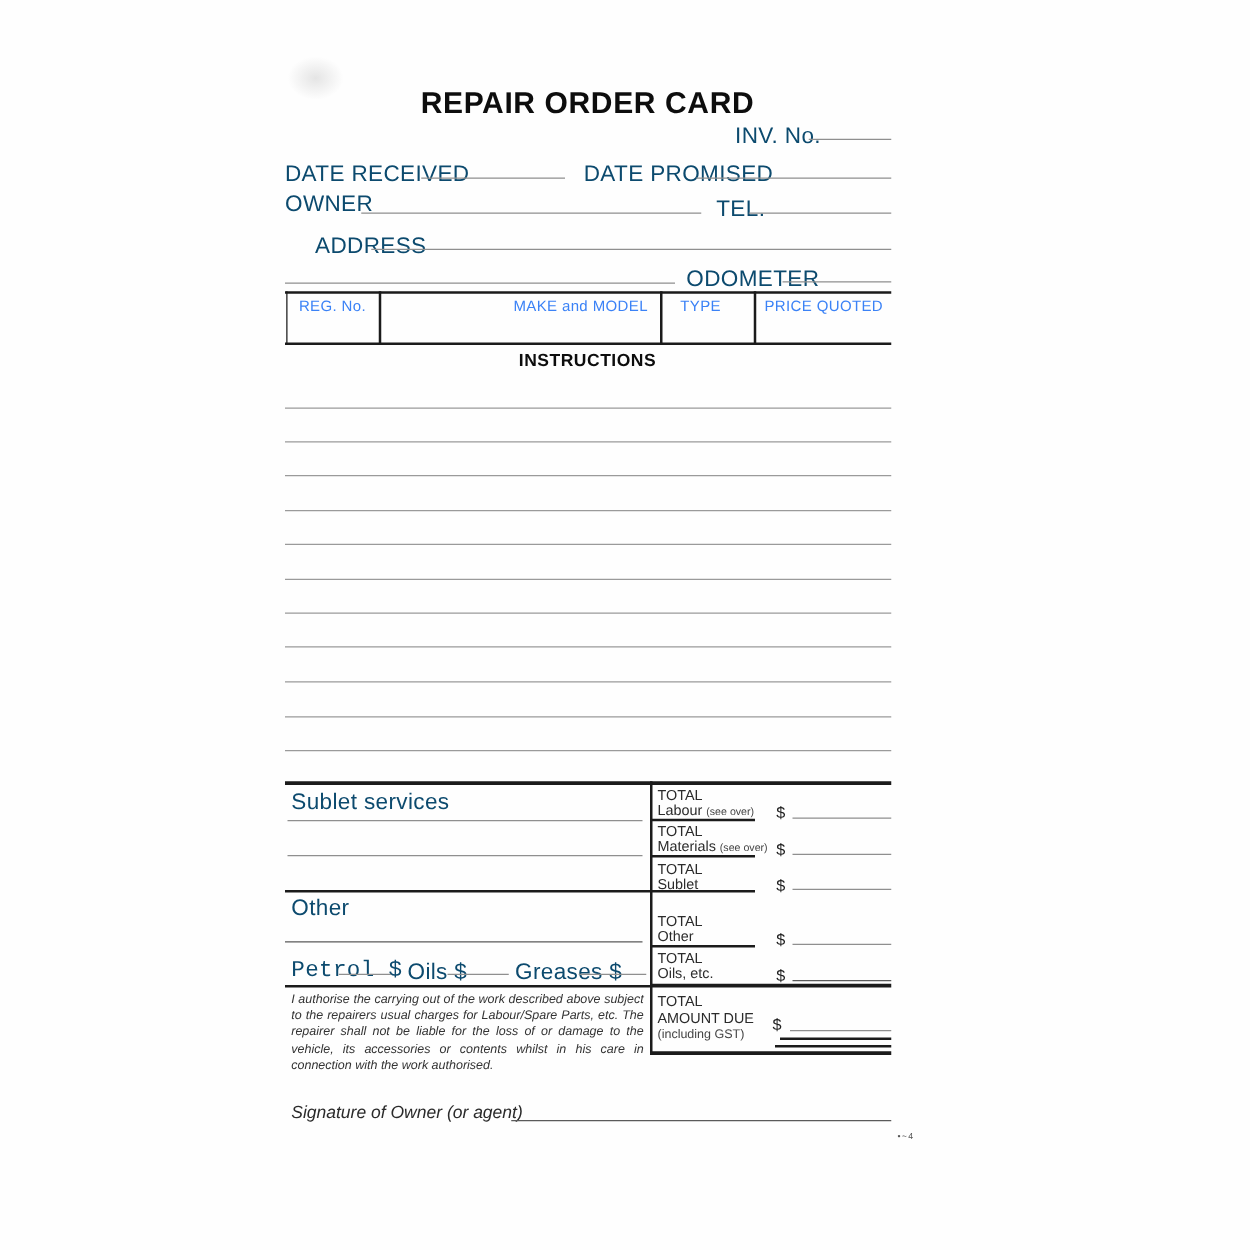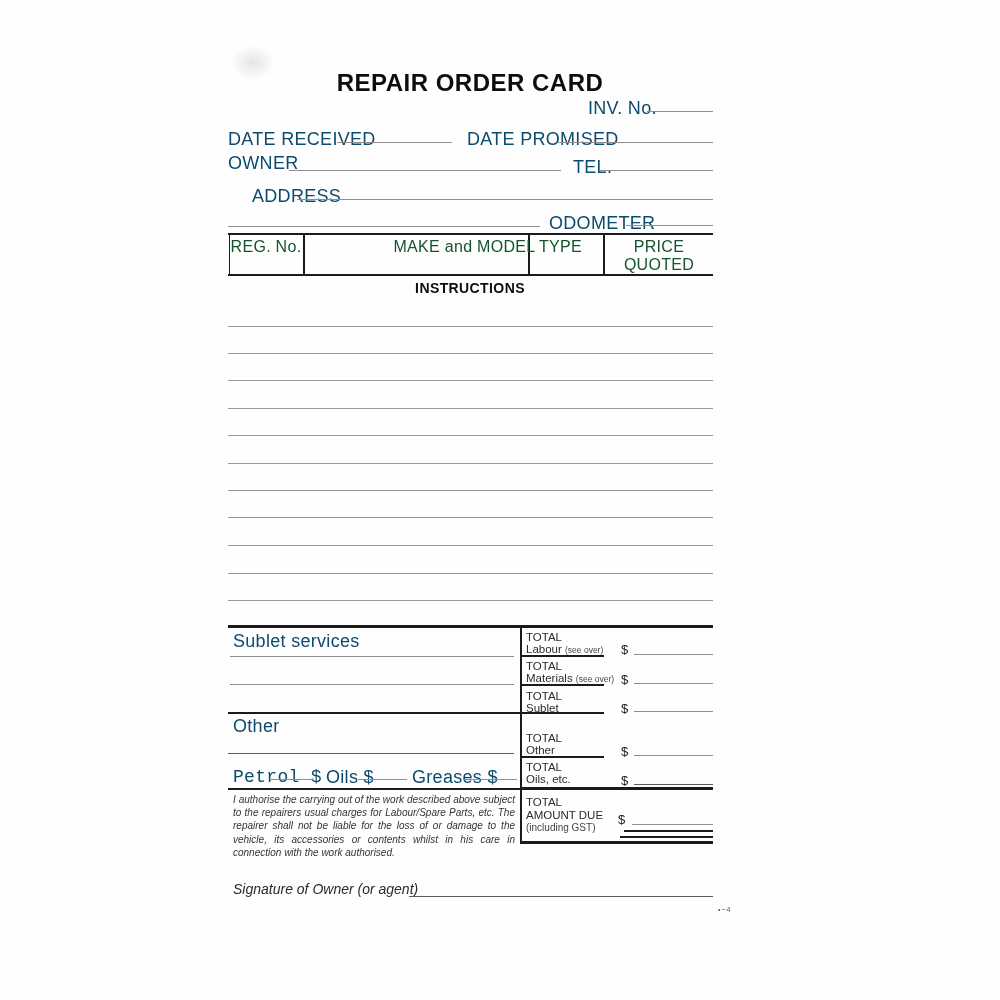--- a/index.html
+++ b/index.html
@@ -15,21 +15,21 @@
     transform:translateX(-50%);white-space:nowrap;margin:0;
   }
   .lbl{font-size:18px;color:#0c4a6e;letter-spacing:.3px;white-space:nowrap;}
   .lbl-sm{font-size:11.5px;color:#2b2b2b;line-height:12px;white-space:nowrap;}
   .note{font-size:8.5px;color:#444;}
   .wline{border-bottom:1.3px solid #8f8f8f;height:0;}
   .wline-dk{border-bottom:1.5px solid #5a5a5a;height:0;}
   .rline{border-bottom:1px solid #9a9a9a;height:0;}
   .hline{background:#1b1b1b;}
   .vline{background:#1b1b1b;}
-  .thead{font-size:16px;color:#14532d;text-align:center;letter-spacing:.3px;}
+  .thead{font-size:12px;color:#3b82f6;text-align:center;letter-spacing:.3px;}
   .section-head{
     font-weight:bold;font-size:14px;letter-spacing:.4px;color:#0d0d0d;
     transform:translateX(-50%);white-space:nowrap;margin:0;
   }
   .dollar{font-size:13px;color:#1e1e1e;}
   .fineprint{
     font-size:10px;line-height:13.2px;font-style:italic;color:#333;
     text-align:justify;
   }
   .signature{font-style:italic;font-size:14px;color:#2b2b2b;white-space:nowrap;}

